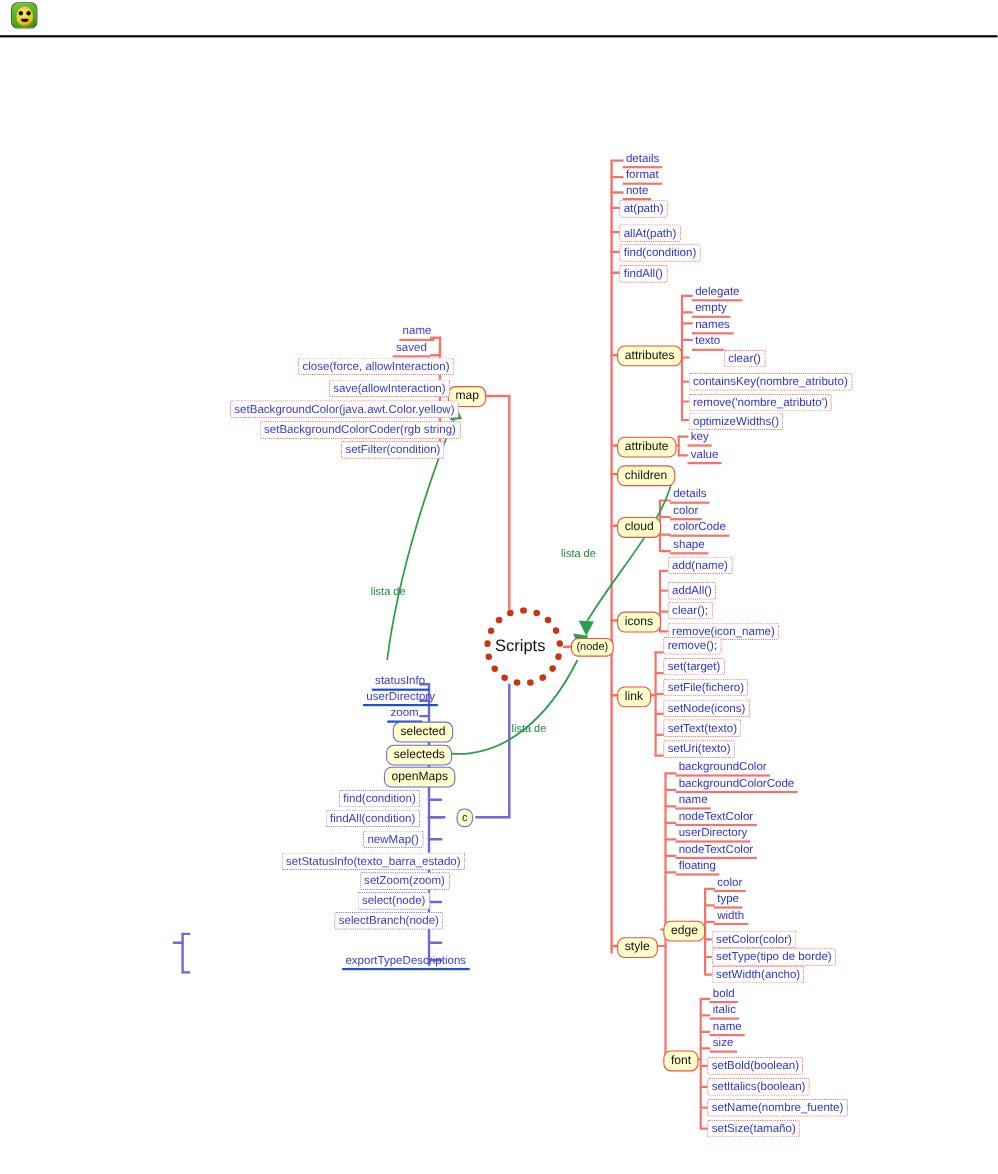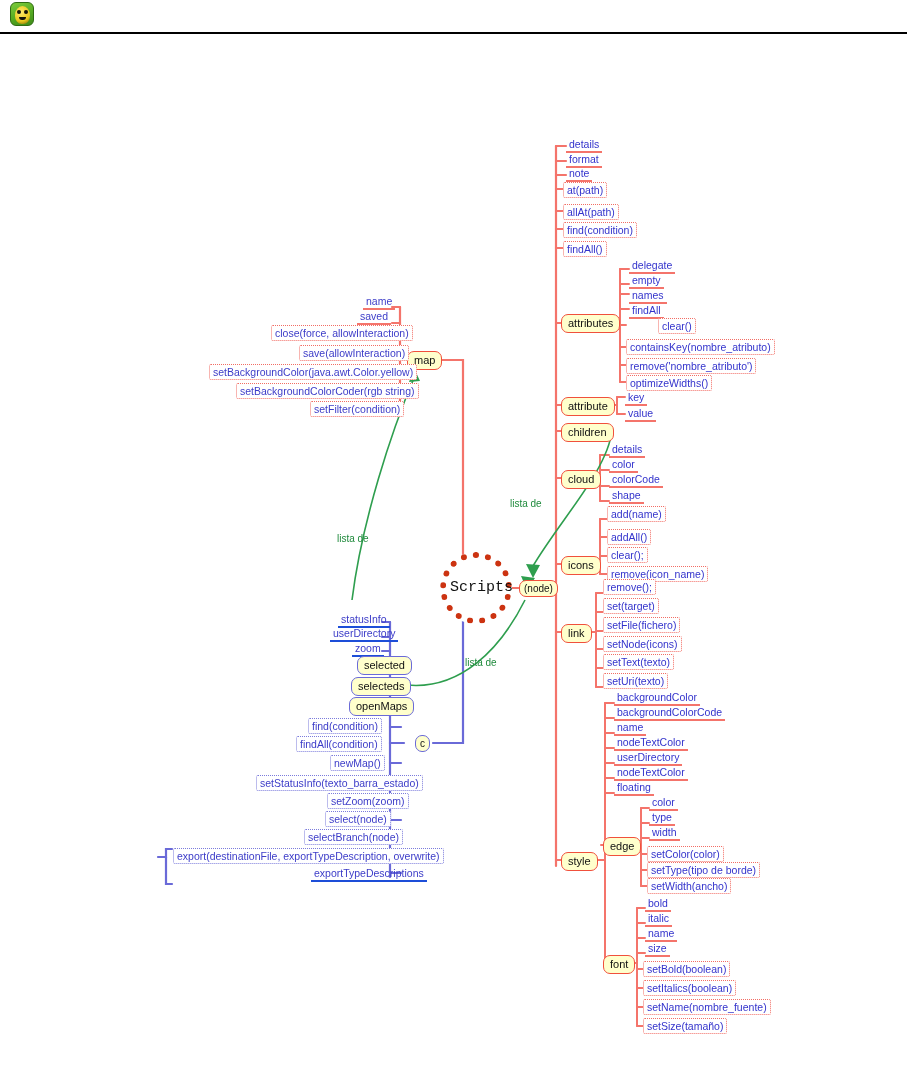--- a/index.html
+++ b/index.html
@@ -31,21 +31,21 @@
   
   .bub{position:absolute;white-space:nowrap;font-size:11px;line-height:13px;
        padding:2px 6px;border-radius:7px;box-sizing:border-box;
        background:#ffffcc;border:1.6px solid #f0503c;color:#111;}
   .bub.blue{border:1.6px solid #6a6ad8;color:#111;}
   .bub.small{font-size:10px;padding:1px 4px;}
 
   
   .root{position:absolute;width:72px;height:72px;border-radius:50%;
         border:6px dotted #cc3311;background:#fff;box-sizing:border-box;}
-  .root-txt{position:absolute;font-size:15px;color:#111;white-space:nowrap;font-family:Liberation Mono, monospace;}
+  .root-txt{position:absolute;font-size:15px;color:#111;white-space:nowrap;}
 
   .green-lbl{position:absolute;font-size:10px;color:#1f8a3c;white-space:nowrap;}
 </style>
 </head>
 <body>
 
 <div id="canvas">
 
   <div class="app-icon">
     <div class="face"></div>
@@ -234,21 +234,21 @@
   <div class="lbl r und" style="left:566px;top:166px">note</div>
   <div class="lbl r dash" style="left:563px;top:182px">at(path)</div>
   <div class="lbl r dash" style="left:563px;top:204px">allAt(path)</div>
   <div class="lbl r dash" style="left:563px;top:222px">find(condition)</div>
   <div class="lbl r dash" style="left:563px;top:241px">findAll()</div>
 
   <div class="bub" style="left:561px;top:314px">attributes</div>
   <div class="lbl r und" style="left:629px;top:258px">delegate</div>
   <div class="lbl r und" style="left:629px;top:273px">empty</div>
   <div class="lbl r und" style="left:629px;top:288px">names</div>
-  <div class="lbl r und" style="left:629px;top:303px">findAll</div>
+  <div class="lbl r und" style="left:629px;top:303px">texto</div>
   <div class="lbl r dash" style="left:658px;top:318px">clear()</div>
   <div class="lbl r dash" style="left:626px;top:339px">containsKey(nombre_atributo)</div>
   <div class="lbl r dash" style="left:626px;top:358px">remove('nombre_atributo')</div>
   <div class="lbl r dash" style="left:626px;top:375px">optimizeWidths()</div>
 
   <div class="bub" style="left:561px;top:397px">attribute</div>
   <div class="lbl r und" style="left:625px;top:390px">key</div>
   <div class="lbl r und" style="left:625px;top:406px">value</div>
 
   <div class="bub" style="left:561px;top:423px">children</div>
@@ -316,16 +316,15 @@
   <div class="bub blue" style="left:357px;top:656px">selected</div>
   <div class="bub blue" style="left:351px;top:677px">selecteds</div>
   <div class="bub blue" style="left:349px;top:697px">openMaps</div>
   <div class="lbl dashb" style="left:308px;top:718px">find(condition)</div>
   <div class="lbl dashb" style="left:296px;top:736px">findAll(condition)</div>
   <div class="lbl dashb" style="left:330px;top:755px">newMap()</div>
   <div class="lbl dashb" style="left:256px;top:775px">setStatusInfo(texto_barra_estado)</div>
   <div class="lbl dashb" style="left:327px;top:793px">setZoom(zoom)</div>
   <div class="lbl dashb" style="left:325px;top:811px">select(node)</div>
   <div class="lbl dashb" style="left:304px;top:829px">selectBranch(node)</div>
-  <div class="lbl dashb" style="left:173px;top:848px">export(destinationFile, exportTypeDescription, overwrite)</div>
   <div class="lbl undb" style="left:311px;top:866px">exportTypeDescriptions</div>
 
 </div>
 
 </body></html>

